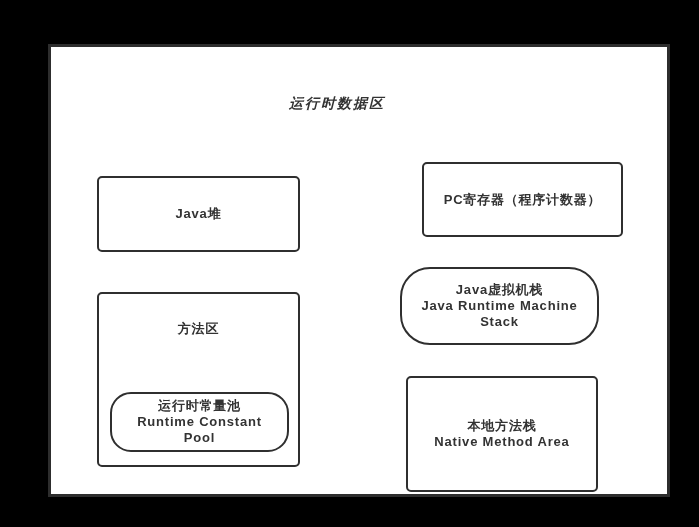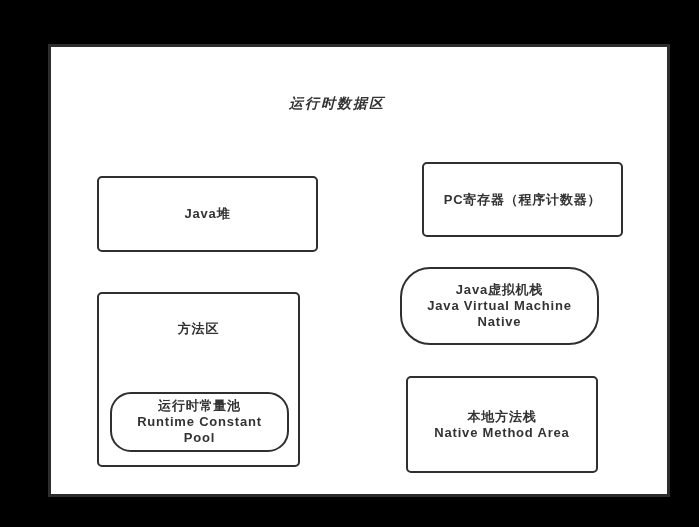--- a/index.html
+++ b/index.html
@@ -49,27 +49,27 @@
     justify-content: center;
     text-align: center;
     color: #333333;
     font-size: 13px;
     font-weight: bold;
     line-height: 16px;
     letter-spacing: 0.8px;
     padding: 0 12px;
   }
   .node .line { width: 100%; }
-  #java-heap          { left: 97px;  top: 176px; width: 221px; height: 76px; }
+  #java-heap          { left: 97px;  top: 176px; width: 203px; height: 76px; }
   #method-area        { left: 97px;  top: 292px; width: 203px; height: 175px;
                         justify-content: space-between; padding-top: 27px; }
   #runtime-constant-pool { left: 110px; top: 392px; width: 179px; height: 60px; border-radius: 21px; }
   #pc-register        { left: 399px; top: 162px; width: 201px; height: 75px; margin-left: 23px; }
   #jvm-stack          { left: 400px; top: 267px; width: 199px; height: 78px; border-radius: 30px; }
-  #native-method-stack{ left: 406px; top: 376px; width: 192px; height: 97px; }
+  #native-method-stack{ left: 406px; top: 376px; width: 192px; height: 116px; }
 </style>
 </head>
 <body>
 
 <div id="stage">
 
   <div class="canvas"></div>
 
   <div class="diagram-title">运行时数据区</div>
 
@@ -85,21 +85,21 @@
     <div class="line">运行时常量池</div>
     <div class="line">Runtime Constant Pool</div>
   </div>
 
   <div class="node" id="pc-register">
     <div class="line">PC寄存器（程序计数器）</div>
   </div>
 
   <div class="node" id="jvm-stack">
     <div class="line">Java虚拟机栈</div>
-    <div class="line">Java Virtual Machine Native</div>
+    <div class="line">Java Runtime Machine Stack</div>
   </div>
 
   <div class="node" id="native-method-stack">
     <div class="line">本地方法栈</div>
     <div class="line">Native Method Area</div>
   </div>
 
 </div>
 
 </body></html>

